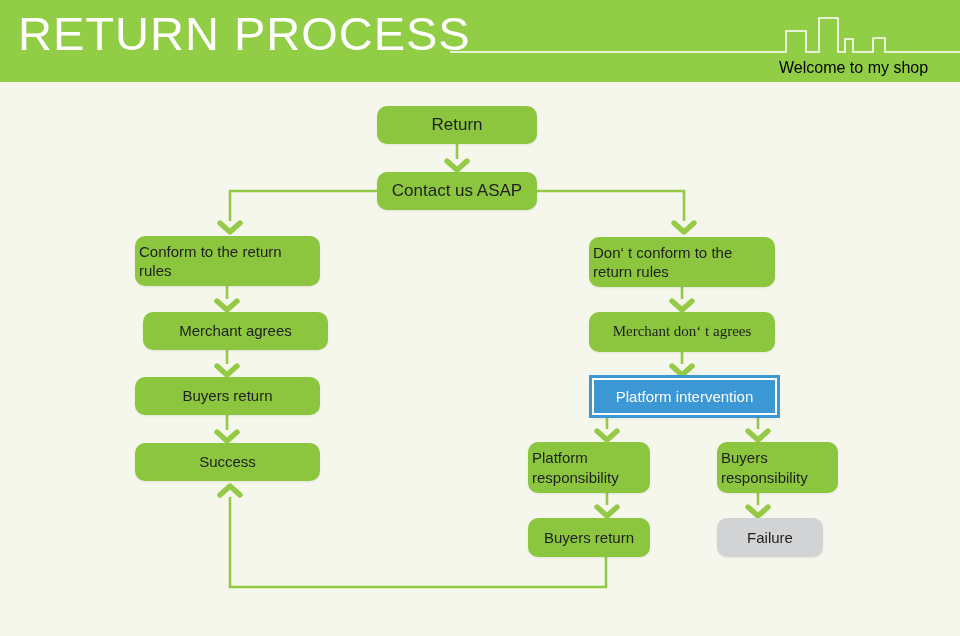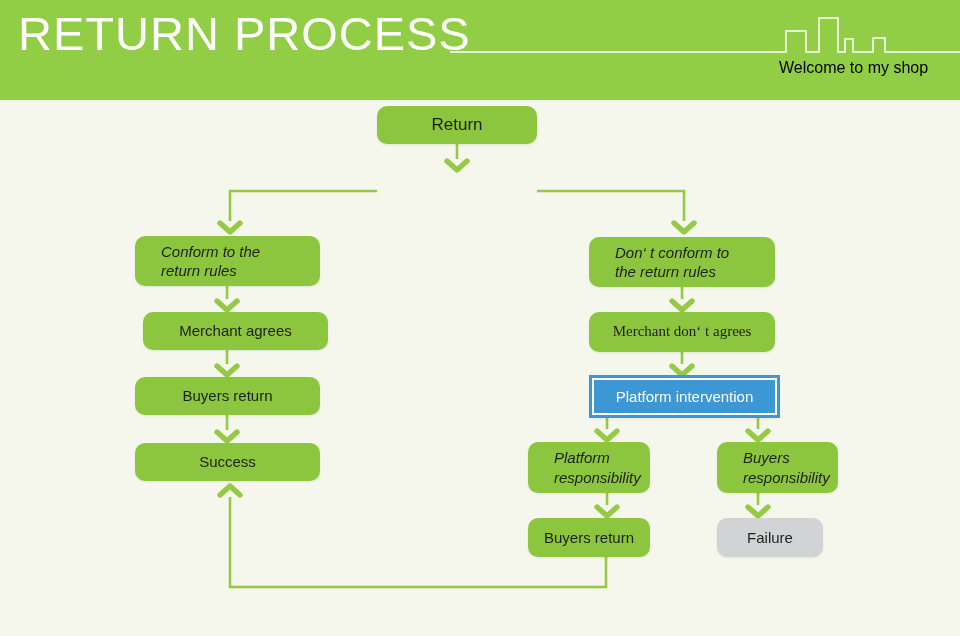--- a/index.html
+++ b/index.html
@@ -2,42 +2,42 @@
 <html><head>
 <meta charset="utf-8">
 <style>
   html,body{margin:0;padding:0;background:#ffffff;}
   #stage{
     position:relative;width:960px;height:636px;overflow:hidden;
     background:#f5f7ec;font-family:"Liberation Sans",sans-serif;
   }
   
   #header{
-    position:absolute;left:0;top:0;width:960px;height:100px;
+    position:absolute;left:0;top:0;width:960px;height:82px;
     background:#92ce45;
   }
   #page-title{
     position:absolute;left:18px;top:6px;
     font-size:47px;font-weight:300;letter-spacing:1px;color:#ffffff;
     white-space:nowrap;
   }
   #tagline{
     position:absolute;left:779px;top:59px;
     font-size:16px;font-weight:normal;color:#000000;white-space:nowrap;
   }
   #skyline{position:absolute;left:0;top:0;}
   
   .node{
     position:absolute;
     background:#8cc63e;border-radius:10px;
     color:#1f1f1d;font-size:15px;line-height:1.3;
     display:flex;align-items:center;justify-content:center;text-align:left;
     box-shadow:0 1px 2px rgba(0,0,0,0.08);
   }
-  .node.la{justify-content:flex-start;text-align:left;padding:0 26px;box-sizing:border-box;font-style:italic;}
+  .node.la{justify-content:flex-start;text-align:left;padding:0 4px;box-sizing:border-box;}
   .node.big{font-size:17px;}
   .node.blue{
     background:#3b98d4;color:#ffffff;
     border:2px solid #ffffff;border-radius:0;box-sizing:border-box;
     box-shadow:0 0 0 3px #3b98d4,0 2px 4px rgba(0,0,0,0.18);
   }
   .node.gray{background:#d2d3d4;}
   
   #connectors{position:absolute;left:0;top:0;}
   .cline{stroke:#95ca46;stroke-width:2.6;fill:none;}
@@ -93,20 +93,21 @@
 
     <path class="cline" d="M758,493 V505"></path>
     <path class="chev" d="M748,507 L758,516 L768,507"></path>
 
     <path class="cline" d="M606,557 V587 H230 V497"></path>
     <path class="chev" d="M220,495 L230,486 L240,495"></path>
   </svg>
 
   <div class="node big" style="left:377px;top:106px;width:160px;height:38px;">Return</div>
 
+  <div class="node big" style="left:377px;top:172px;width:160px;height:38px;">Contact us ASAP</div>
 
   <div class="node la" style="left:135px;top:236px;width:185px;height:50px;">Conform to the return rules</div>
 
   <div class="node" style="left:143px;top:312px;width:185px;height:38px;">Merchant agrees</div>
 
   <div class="node" style="left:135px;top:377px;width:185px;height:38px;">Buyers return</div>
 
   <div class="node" style="left:135px;top:443px;width:185px;height:38px;">Success</div>
 
   <div class="node la" style="left:589px;top:237px;width:186px;height:50px;">Don‘ t conform to the return rules</div>

